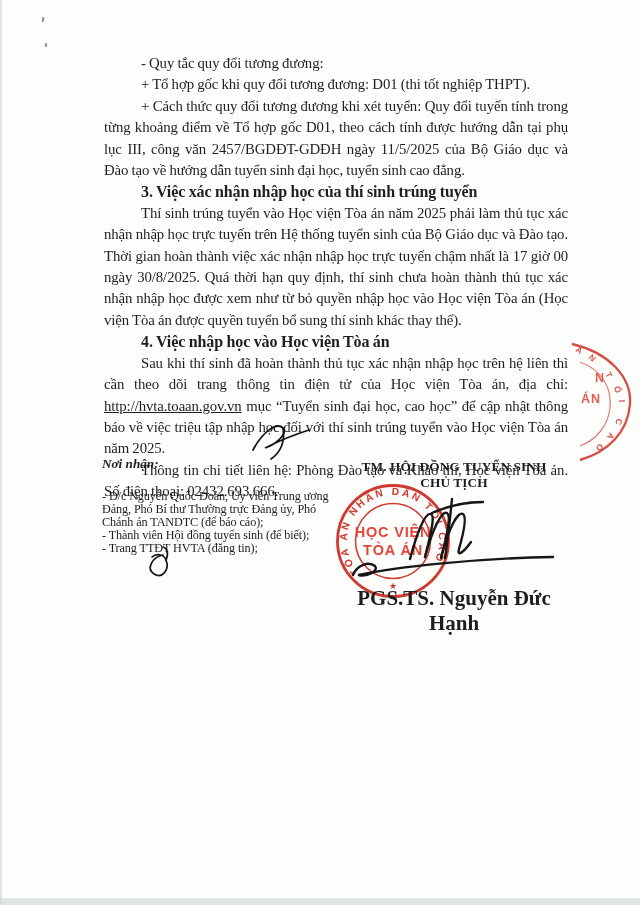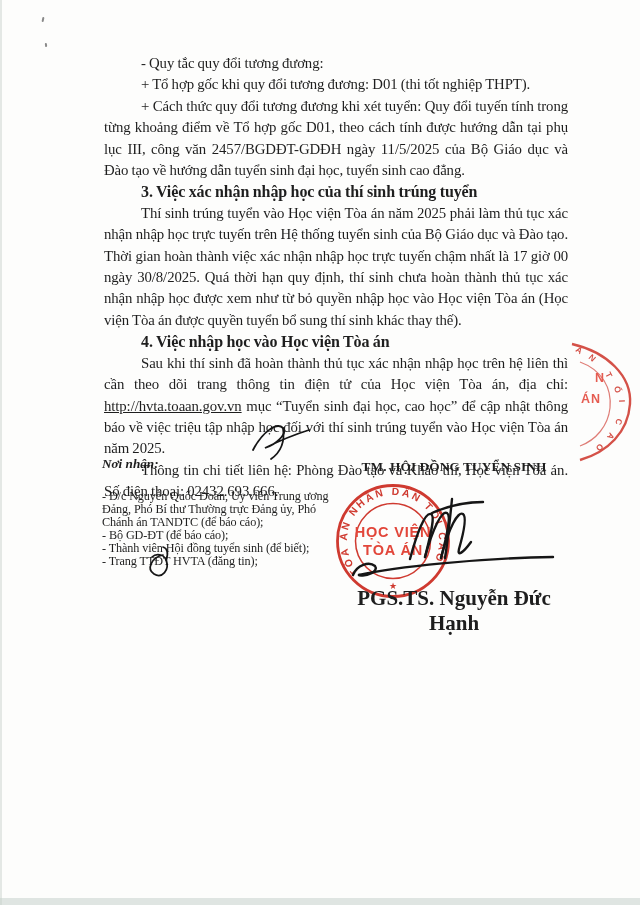--- a/index.html
+++ b/index.html
@@ -60,27 +60,27 @@
     <h3>3. Việc xác nhận nhập học của thí sinh trúng tuyển</h3>
     <p>Thí sinh trúng tuyển vào Học viện Tòa án năm 2025 phải làm thủ tục xác nhận nhập học trực tuyến trên Hệ thống tuyển sinh của Bộ Giáo dục và Đào tạo. Thời gian hoàn thành việc xác nhận nhập học trực tuyến chậm nhất là 17 giờ 00 ngày 30/8/2025. Quá thời hạn quy định, thí sinh chưa hoàn thành thủ tục xác nhận nhập học được xem như từ bỏ quyền nhập học vào Học viện Tòa án (Học viện Tòa án được quyền tuyển bổ sung thí sinh khác thay thế).</p>
     <h3>4. Việc nhập học vào Học viện Tòa án</h3>
     <p><span>Sau khi thí sinh đã hoàn thành thủ tục xác nhận nhập học trên hệ liên thì cần theo dõi trang thông tin điện tử của Học viện Tòa án, địa chỉ: </span><a class="link">http://hvta.toaan.gov.vn</a><span> mục “Tuyển sinh đại học, cao học” để cập nhật thông báo về việc triệu tập nhập học đối với thí sinh trúng tuyển vào Học viện Tòa án năm 2025.</span></p>
     <p>Thông tin chi tiết liên hệ: Phòng Đào tạo và Khảo thí, Học viện Tòa án. Số điện thoại: 02432.693.666.</p>
   </main>
 
   <div class="recipients">
     <div class="recipients-label">Nơi nhận:</div>
     <div class="recipients-item">- Đ/c Nguyễn Quốc Đoàn, Ủy viên Trung ương Đảng, Phó Bí thư Thường trực Đảng ủy, Phó Chánh án TANDTC (để báo cáo);</div>
-    <div class="recipients-item">- Bộ GD-ĐT (để báo cáo);</div>
     <div class="recipients-item">- Thành viên Hội đồng tuyển sinh (để biết);</div>
     <div class="recipients-item">- Trang TTĐT HVTA (đăng tin);</div>
   </div>
 
   <div class="sign-block">
     <div class="on-behalf">TM. HỘI ĐỒNG TUYỂN SINH</div>
+    <div class="sign-title">CHỦ TỊCH</div>
   </div>
 
   <svg class="stamp-svg" viewBox="0 0 122 122">
     <circle cx="61" cy="61" r="55.5" fill="none" stroke-width="2.8" stroke="#cf3a30"></circle>
     <circle cx="61" cy="61" r="37.5" fill="none" stroke-width="1.5" stroke="#cf3a30"></circle>
     <path id="ringPath" d="M 28.5 93.5 A 46 46 0 1 1 93.5 93.5" fill="none"></path>
     <text class="ring-text" fill="#cf3a30">
       <textPath href="#ringPath" startOffset="2">TÒA ÁN NHÂN DÂN TỐI CAO</textPath>
     </text>
     <text x="61" y="57" text-anchor="middle" class="stamp-center" fill="#e2463a">HỌC VIỆN</text>

